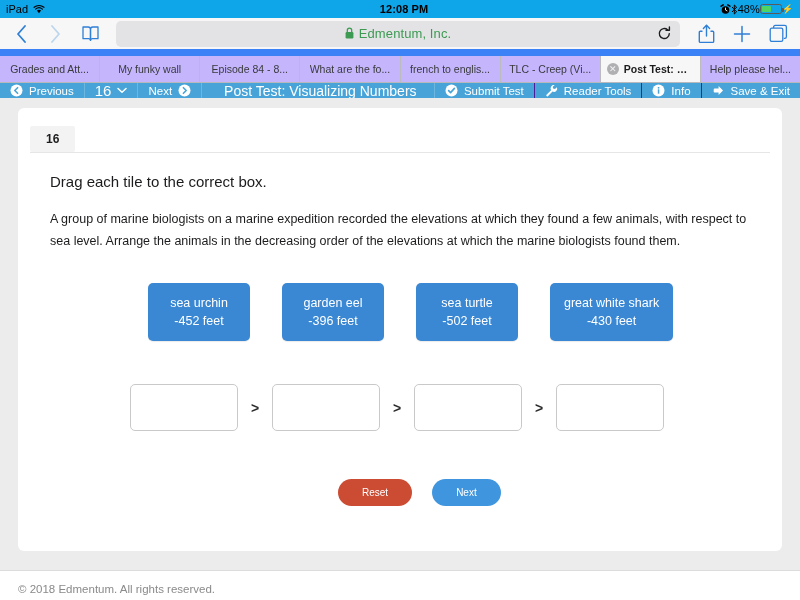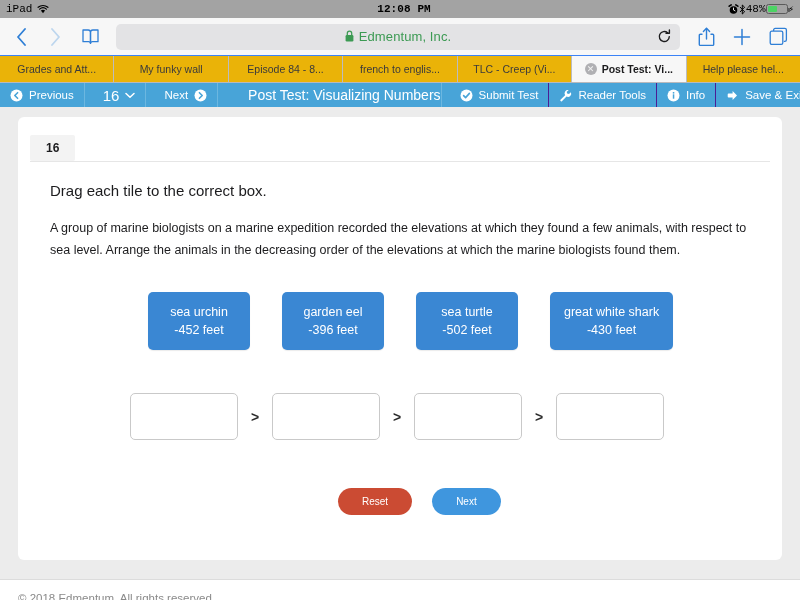--- a/index.html
+++ b/index.html
@@ -10,28 +10,27 @@
     overflow: hidden;
     background: #ffffff;
     font-family: "Liberation Sans", sans-serif;
     -webkit-font-smoothing: antialiased;
   }
 
   
   .status-bar {
     height: 18px;
     width: 100%;
-    background: #a3a3a3;
+    background: #0ea5e9;
     display: flex;
     align-items: center;
     font-size: 11px;
     color: #000;
     padding: 0 6px;
     position: relative;
-    font-family: Liberation Mono, monospace;
   }
   .status-left { display: flex; align-items: center; gap: 5px; }
   .status-center {
     position: absolute;
     left: 8px; right: 0;
     text-align: center;
     font-size: 11px;
     font-weight: 600;
     letter-spacing: .1px;
   }
@@ -69,21 +68,21 @@
 
   
   .browser-bar {
     height: 38px;
     width: 100%;
     background: #f7f7f7;
     display: flex;
     align-items: center;
     padding: 0 10px;
     gap: 12px;
-    border-bottom: 1px solid #3b82f6;
+    border-bottom: 7px solid #3b82f6;
   }
   .nav-btn {
     width: 22px; height: 26px;
     display: flex; align-items: center; justify-content: center;
     color: #2f7fd6;
   }
   .nav-btn.disabled { color: #bdd6ee; }
   .url-bar {
     flex: 1;
     height: 26px;
@@ -120,21 +119,21 @@
     height: 27px;
     width: 100%;
     background: #d3d3d6;
     display: flex;
     align-items: stretch;
     border-bottom: 1px solid #b9b9bc;
   }
   .tab {
     flex: 1 1 0;
     min-width: 0;
-    background: #eab308;
+    background: #c4b5fd;
     border-right: 1px solid #bcbcbf;
     display: flex;
     align-items: center;
     justify-content: center;
     gap: 5px;
     padding: 0 6px;
     font-size: 10.5px;
     color: #3a3a3c;
     white-space: nowrap;
     overflow: hidden;
@@ -157,28 +156,27 @@
     color: #f2f2f2;
     font-size: 9px;
     line-height: 12px;
     text-align: center;
     flex: 0 0 auto;
     font-weight: normal;
   }
 
   
   .app-toolbar {
-    height: 24px;
+    height: 15px;
     width: 100%;
     background: #48a4d8;
     display: flex;
     align-items: stretch;
     color: #ffffff;
     font-size: 11.5px;
-    gap: 8px;
   }
   .tb-item {
     display: flex;
     align-items: center;
     gap: 6px;
     padding: 0 10px;
     border-right: 1px solid #6cb7e0;
     white-space: nowrap;
   }
   .tb-item:first-child { border-left: none; }
@@ -410,20 +408,23 @@
 
 <div class="tab-strip" id="tab-strip">
     <div class="tab">
       <span class="tab-label">Grades and Att...</span>
     </div>
     <div class="tab">
       <span class="tab-label">My funky wall</span>
     </div>
     <div class="tab">
       <span class="tab-label">Episode 84 - 8...</span>
+    </div>
+    <div class="tab">
+      <span class="tab-label">What are the fo...</span>
     </div>
     <div class="tab">
       <span class="tab-label">french to englis...</span>
     </div>
     <div class="tab">
       <span class="tab-label">TLC - Creep (Vi...</span>
     </div>
     <div class="tab active">
       <span class="tab-close">✕</span>
       <span class="tab-label">Post Test: Vi...</span>

